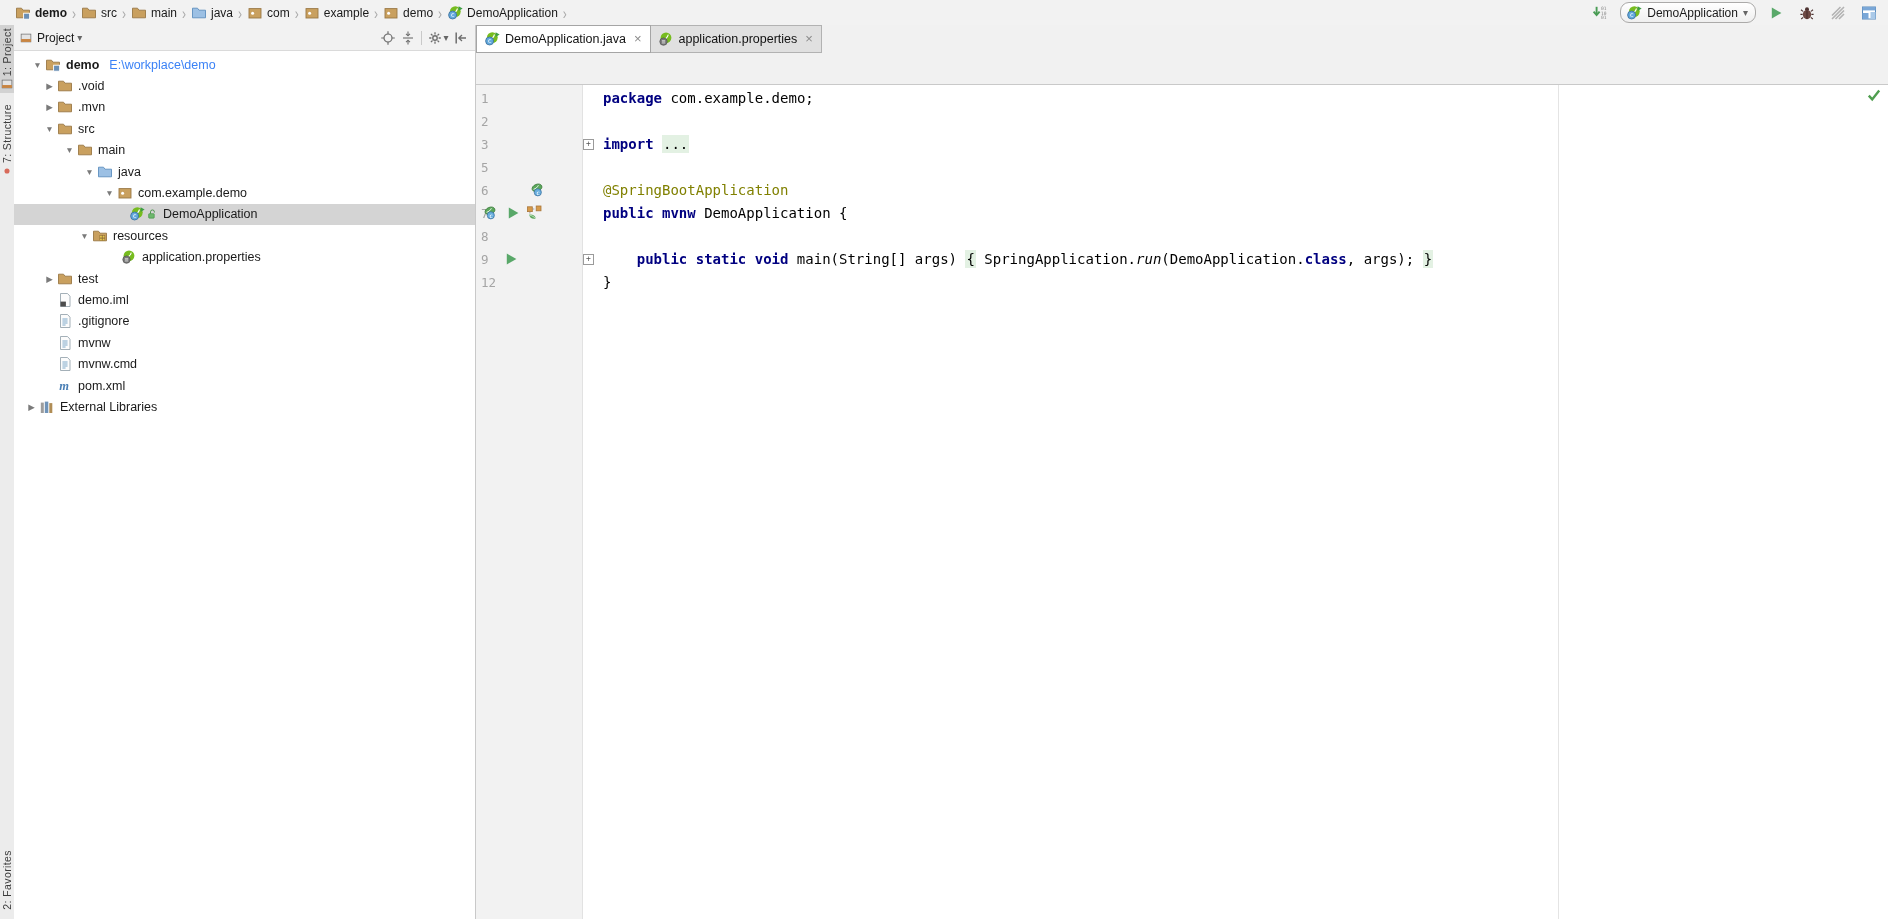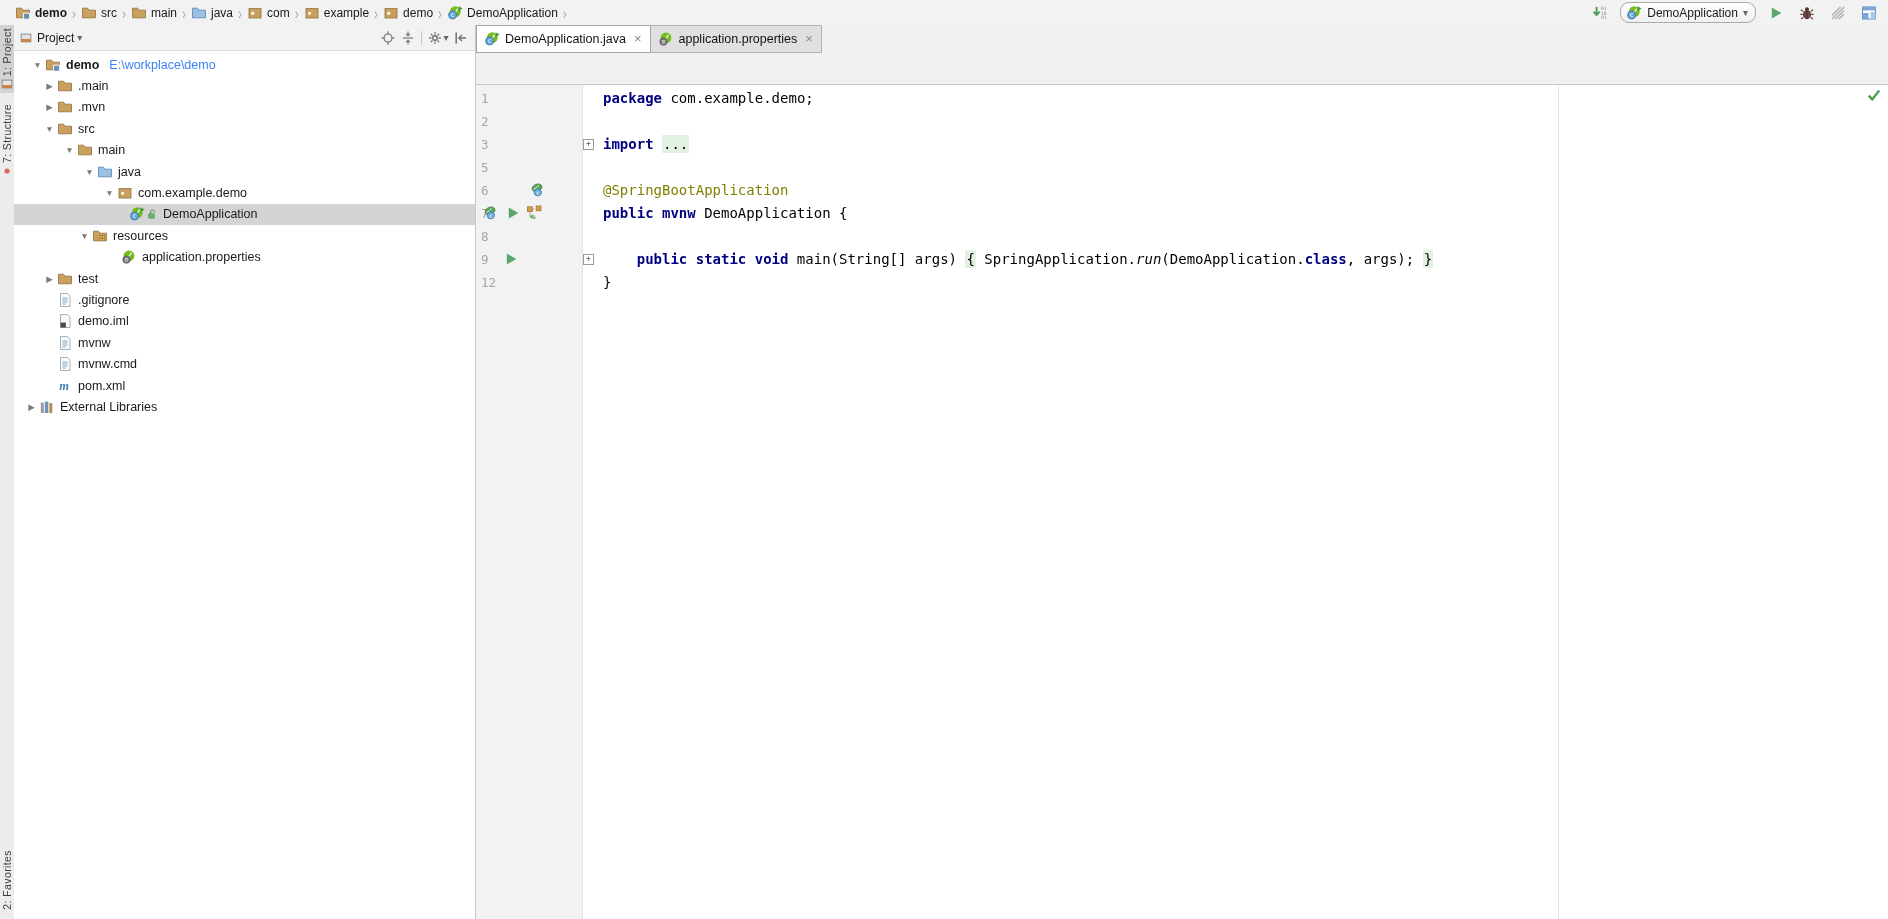--- a/index.html
+++ b/index.html
@@ -316,21 +316,21 @@
       </div>
       <div class="trow" style="padding-left: 28px;">
         <span class="tarrow">▶</span>
         <span class="icpair">
           <span class="ic16">
             <svg viewBox="0 0 16 16" width="100%" height="100%">
               <path d="M1.5 3.2h5l1.5 2h6.5v7.6H1.5z" fill="#c9a05f" stroke="#9a7845" stroke-width=".9" stroke-linejoin="round"></path>
             </svg>
           </span>
         </span>
-        <span class="lbl">.main</span>
+        <span class="lbl">.void</span>
       </div>
       <div class="trow" style="padding-left: 28px;">
         <span class="tarrow">▶</span>
         <span class="icpair">
           <span class="ic16">
             <svg viewBox="0 0 16 16" width="100%" height="100%">
               <path d="M1.5 3.2h5l1.5 2h6.5v7.6H1.5z" fill="#c9a05f" stroke="#9a7845" stroke-width=".9" stroke-linejoin="round"></path>
             </svg>
           </span>
         </span>
@@ -443,37 +443,37 @@
           </span>
         </span>
         <span class="lbl">test</span>
       </div>
       <div class="trow" style="padding-left: 43px;">
         <span class="tarrow" style="width: 0px;"></span>
         <span class="icpair">
           <span class="ic16">
             <svg viewBox="0 0 16 16" width="100%" height="100%">
               <path d="M3.5 1.5h7l2.5 2.7v10.3h-9.5z" fill="#fcfcfc" stroke="#9aa7b0" stroke-width=".9"></path>
+              <rect x="3.5" y="9.6" width="5.4" height="4.9" fill="#4d4d4d"></rect>
+            </svg>
+          </span>
+        </span>
+        <span class="lbl">demo.iml</span>
+      </div>
+      <div class="trow" style="padding-left: 43px;">
+        <span class="tarrow" style="width: 0px;"></span>
+        <span class="icpair">
+          <span class="ic16">
+            <svg viewBox="0 0 16 16" width="100%" height="100%">
+              <path d="M3.5 1.5h7l2.5 2.7v10.3h-9.5z" fill="#fcfcfc" stroke="#9aa7b0" stroke-width=".9"></path>
               <path d="M5.4 6h5.2M5.4 8h5.2M5.4 10h5.2M5.4 12h3.2" stroke="#6f9fc4" stroke-width=".9"></path>
             </svg>
           </span>
         </span>
         <span class="lbl">.gitignore</span>
-      </div>
-      <div class="trow" style="padding-left: 43px;">
-        <span class="tarrow" style="width: 0px;"></span>
-        <span class="icpair">
-          <span class="ic16">
-            <svg viewBox="0 0 16 16" width="100%" height="100%">
-              <path d="M3.5 1.5h7l2.5 2.7v10.3h-9.5z" fill="#fcfcfc" stroke="#9aa7b0" stroke-width=".9"></path>
-              <rect x="3.5" y="9.6" width="5.4" height="4.9" fill="#4d4d4d"></rect>
-            </svg>
-          </span>
-        </span>
-        <span class="lbl">demo.iml</span>
       </div>
       <div class="trow" style="padding-left: 43px;">
         <span class="tarrow" style="width: 0px;"></span>
         <span class="icpair">
           <span class="ic16">
             <svg viewBox="0 0 16 16" width="100%" height="100%">
               <path d="M3.5 1.5h7l2.5 2.7v10.3h-9.5z" fill="#fcfcfc" stroke="#9aa7b0" stroke-width=".9"></path>
               <path d="M5.4 6h5.2M5.4 8h5.2M5.4 10h5.2M5.4 12h3.2" stroke="#6f9fc4" stroke-width=".9"></path>
             </svg>
           </span>

